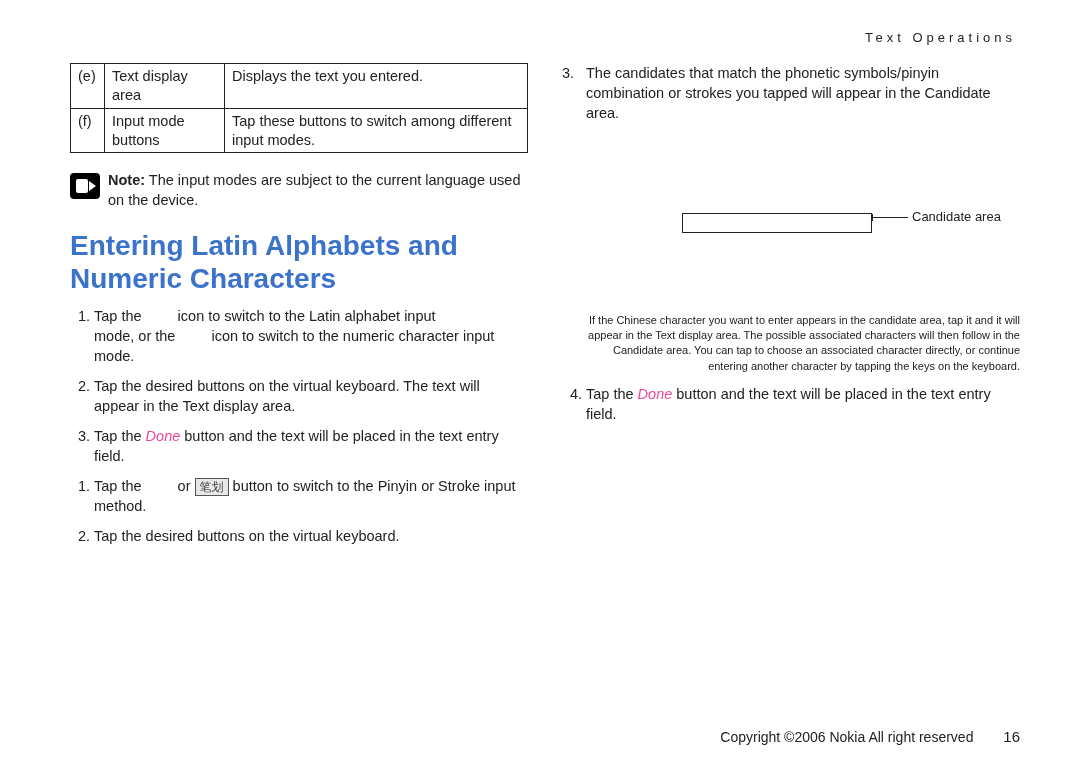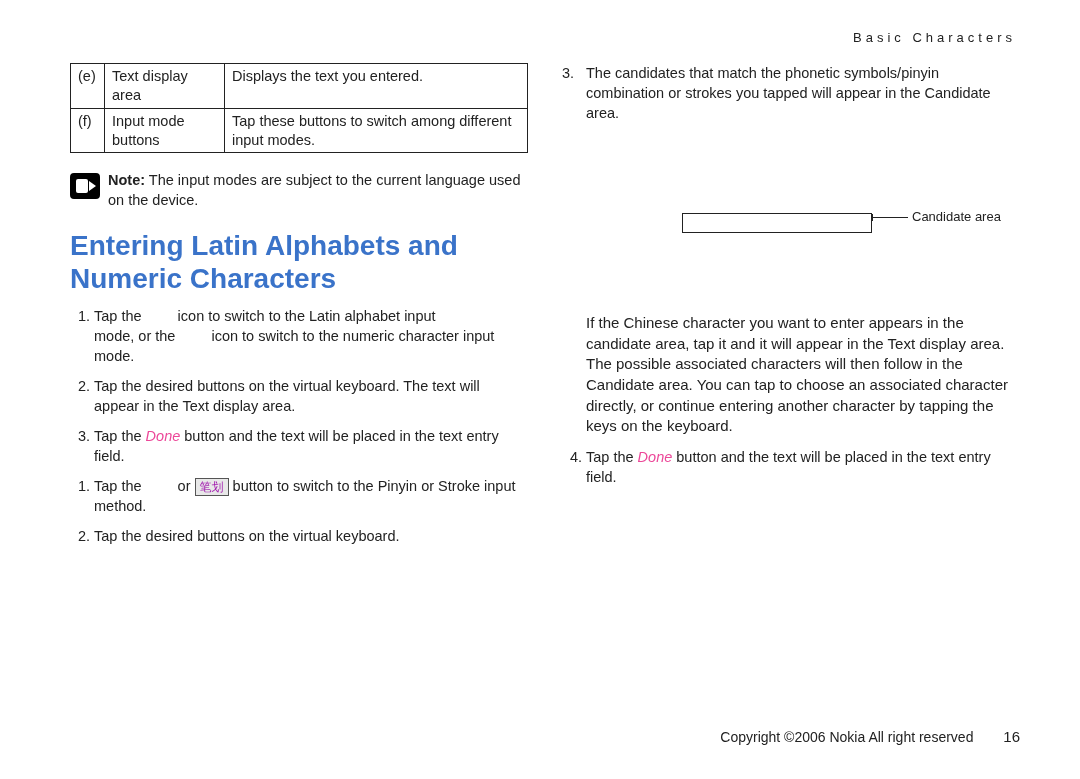--- a/index.html
+++ b/index.html
@@ -104,21 +104,21 @@
     width: 28px;
   }
   .btn-inline {
     display: inline-block;
     border: 1px solid #555;
     background: #e8e8e8;
     font-size: 12px;
     padding: 0 4px;
     line-height: 16px;
     vertical-align: middle;
-    color: #a21caf;
+    color: #404040;
   }
   .candidate-diagram {
     margin: 90px 0 70px 120px;
     position: relative;
     height: 30px;
   }
   .candidate-box {
     position: absolute;
     left: 0; top: 0;
     width: 190px; height: 20px;
@@ -143,30 +143,30 @@
     font-size: 13px;
     white-space: nowrap;
   }
   .footer {
     position: absolute;
     bottom: 34px;
     right: 60px;
     font-size: 14px;
   }
   .footer .pagenum { font-weight: normal; margin-left: 26px; font-size: 15px;}
-  .para { font-size: 15px; line-height: 1.38; margin-bottom: 10px; }
+  .para { font-size: 11px; line-height: 1.38; margin-bottom: 10px; text-align: right; }
   ol.start3 { counter-reset: item 2; list-style: none; padding-left: 0;}
   ol.start3 li { counter-increment: item; padding-left: 24px; position: relative;}
   ol.start3 li::before { content: counter(item) "."; position: absolute; left: 0;}
 </style>
 </head>
 <body>
 
 <div class="page">
-  <div class="header-right">Basic Characters</div>
+  <div class="header-right">Text Operations</div>
 
   <div class="columns">
 
     <div class="col">
       <table class="legend">
         <tbody>
             <tr>
           <td class="key">(e)</td>
           <td class="label">Text display area</td>
           <td>Displays the text you entered.</td>

